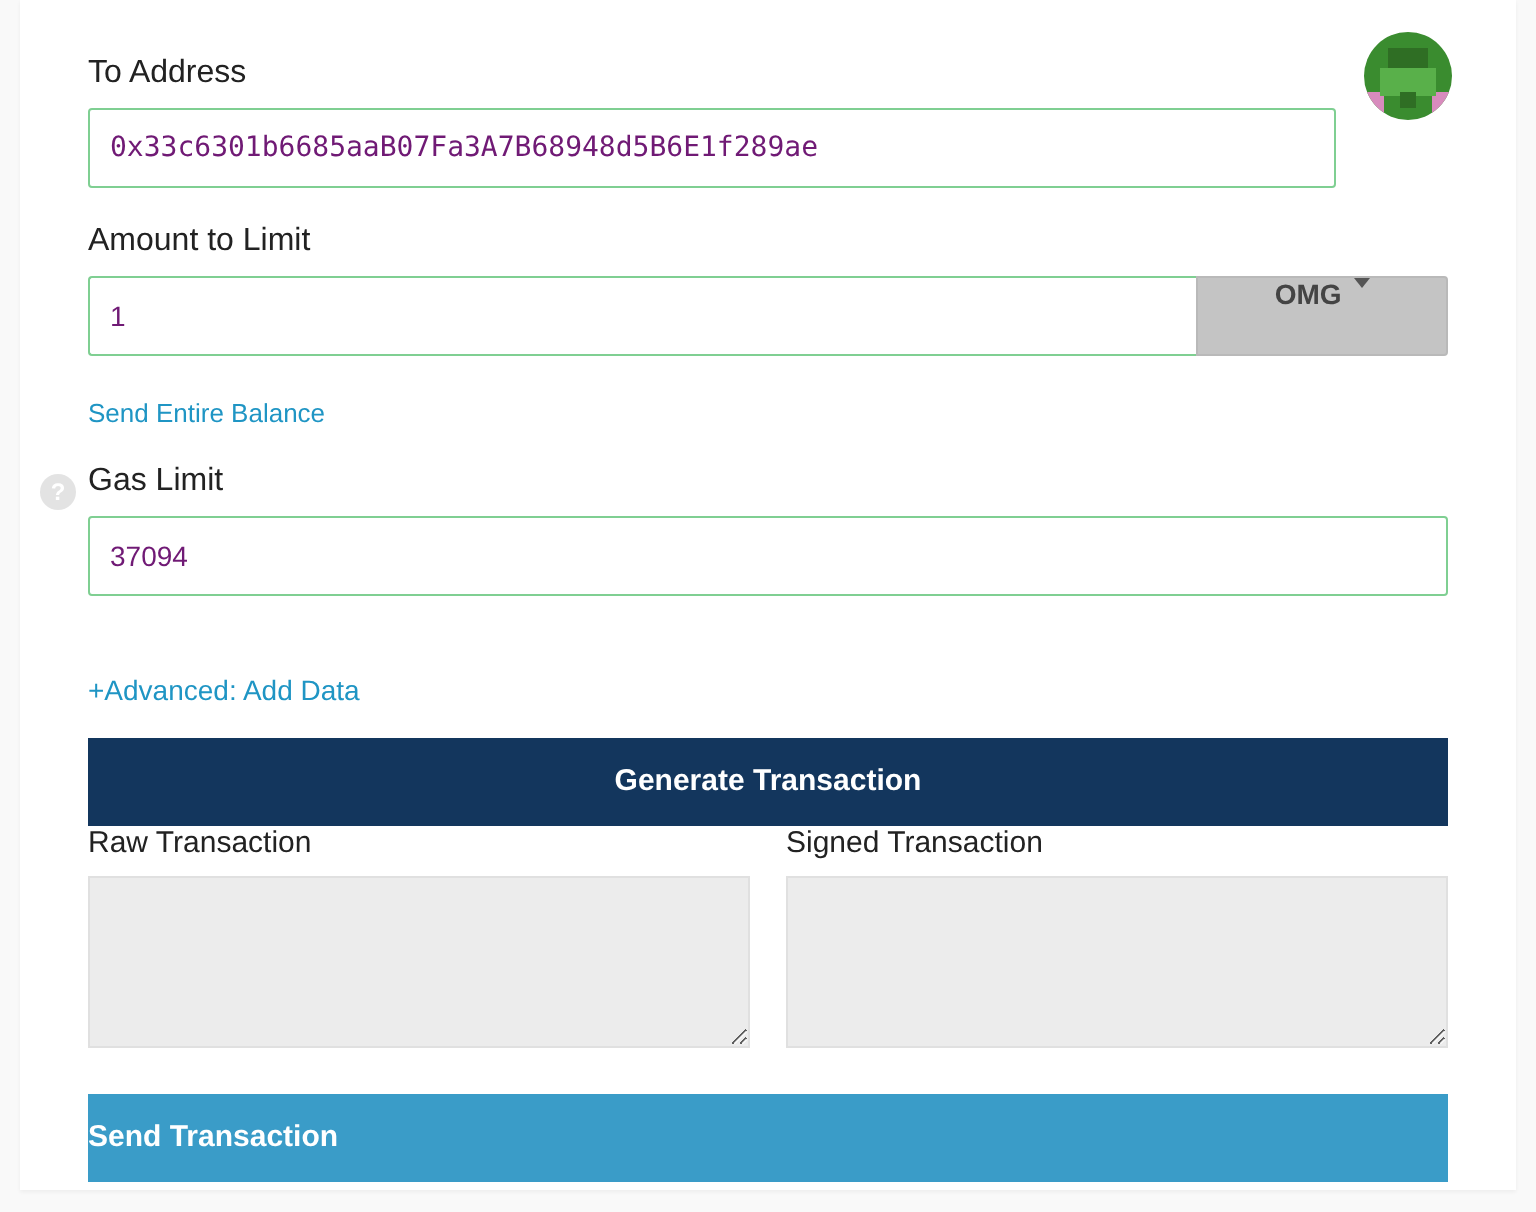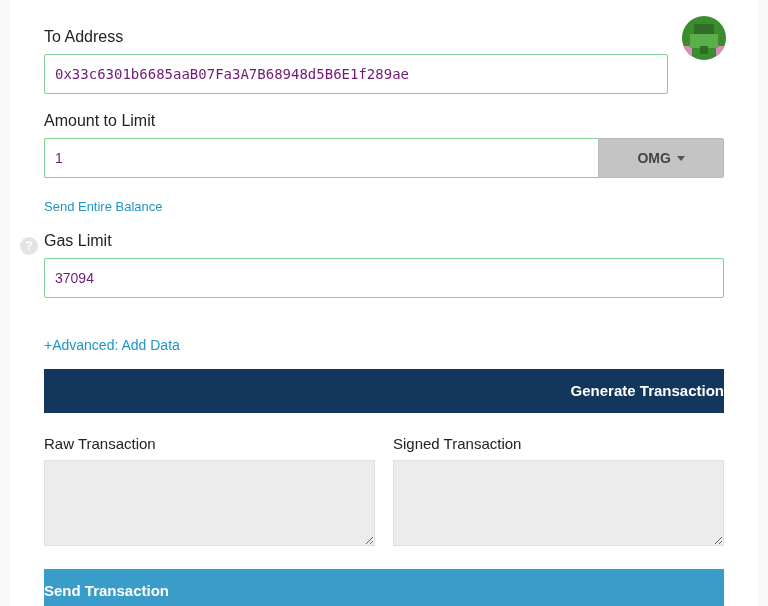--- a/index.html
+++ b/index.html
@@ -59,46 +59,46 @@
   }
   .field.sans { font-family: inherit; }
   .address-wrap { width: calc(100% - 56px); }
   .group { margin-bottom: 18px; }
   .amount-row { display:flex; }
   .amount-row .field { border-right: none; border-top-right-radius:0; border-bottom-right-radius:0; }
   .unit-btn {
     width: 155px;
     background: #c4c4c4;
     border: 1px solid #b9b9b9;
-    display:flex; align-items:center; justify-content:center;
+    display:flex; align-items:flex-start; justify-content:center;
     gap:6px;
     color:#444;
     font-weight:600;
     font-size:14px;
     cursor:pointer;
     border-top-right-radius:2px;
     border-bottom-right-radius:2px;
   }
   .caret-down {
     width:0;height:0;border-left:4px solid transparent;border-right:4px solid transparent;border-top:5px solid #555;
   }
   .link { color:#1f95c4; font-size:13px; cursor:pointer; margin-top:21px; display:inline-block; }
   .link.small { font-size:13px; }
   .btn-primary-dark {
     background:#13365d;
     color:#fff;
-    text-align:right;
+    text-align:center;
     height:44px;
     line-height:44px;
     font-weight:600;
     font-size:15px;
     cursor:pointer;
     margin-top:6px;
   }
-  .tx-row { display:flex; gap:18px; margin-top:22px; }
+  .tx-row { display:flex; gap:18px; }
   .tx-col { flex:1; }
   .tx-area {
     width:100%;
     height:86px;
     background:#ececec;
     border:1px solid #e0e0e0;
     resize:both;
     padding:8px;
     font-family: "Menlo","Consolas",monospace;
     font-size:12px;

